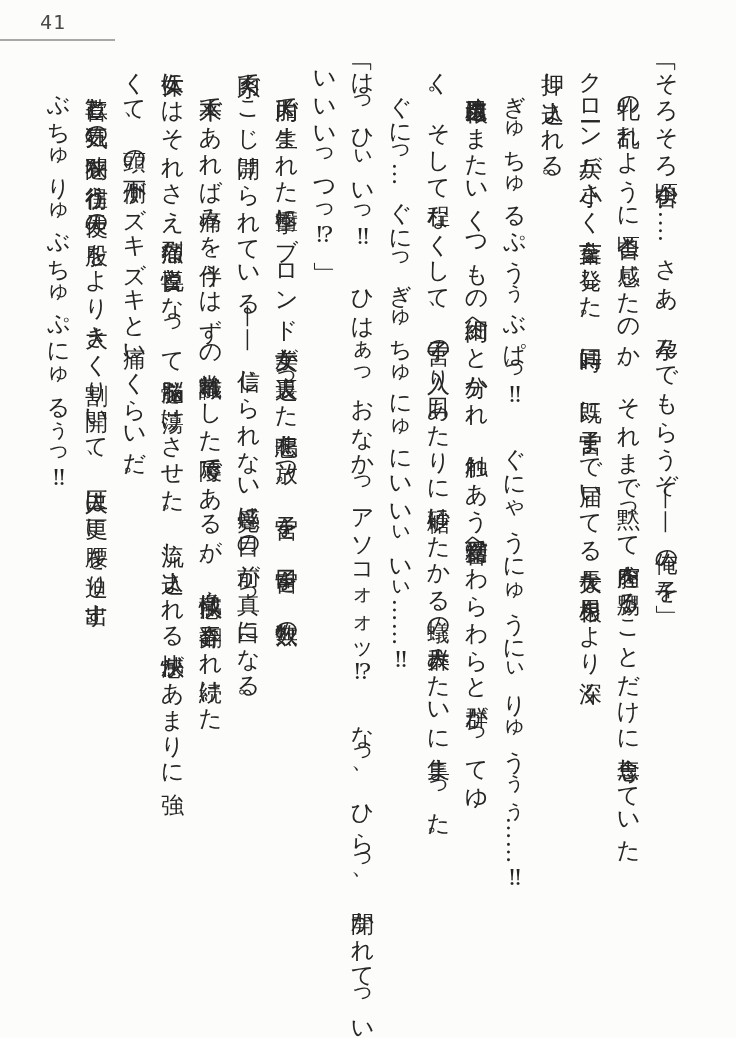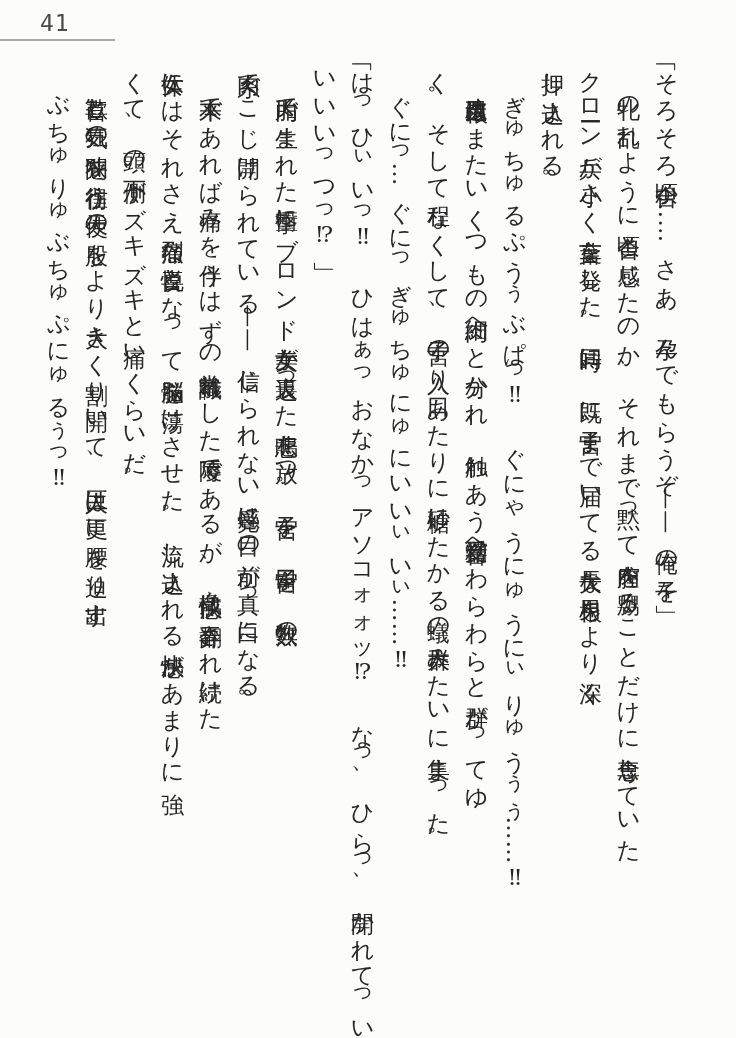--- a/index.html
+++ b/index.html
@@ -24,21 +24,21 @@
     top: 8px;
     left: 0;
     width: 115px;
     height: 30px;
   }
   .pagenum {
     position: absolute;
     top: 2px;
     left: 40px;
     font-family: "DejaVu Sans Mono", "Liberation Mono", monospace;
-    font-size: 23px;
+    font-size: 20px;
     color: #4a4a4a;
     letter-spacing: 1px;
   }
   .pagenum-rule {
     position: absolute;
     top: 31px;
     left: 0;
     width: 115px;
     height: 2px;
     background: #a8a8a8;

